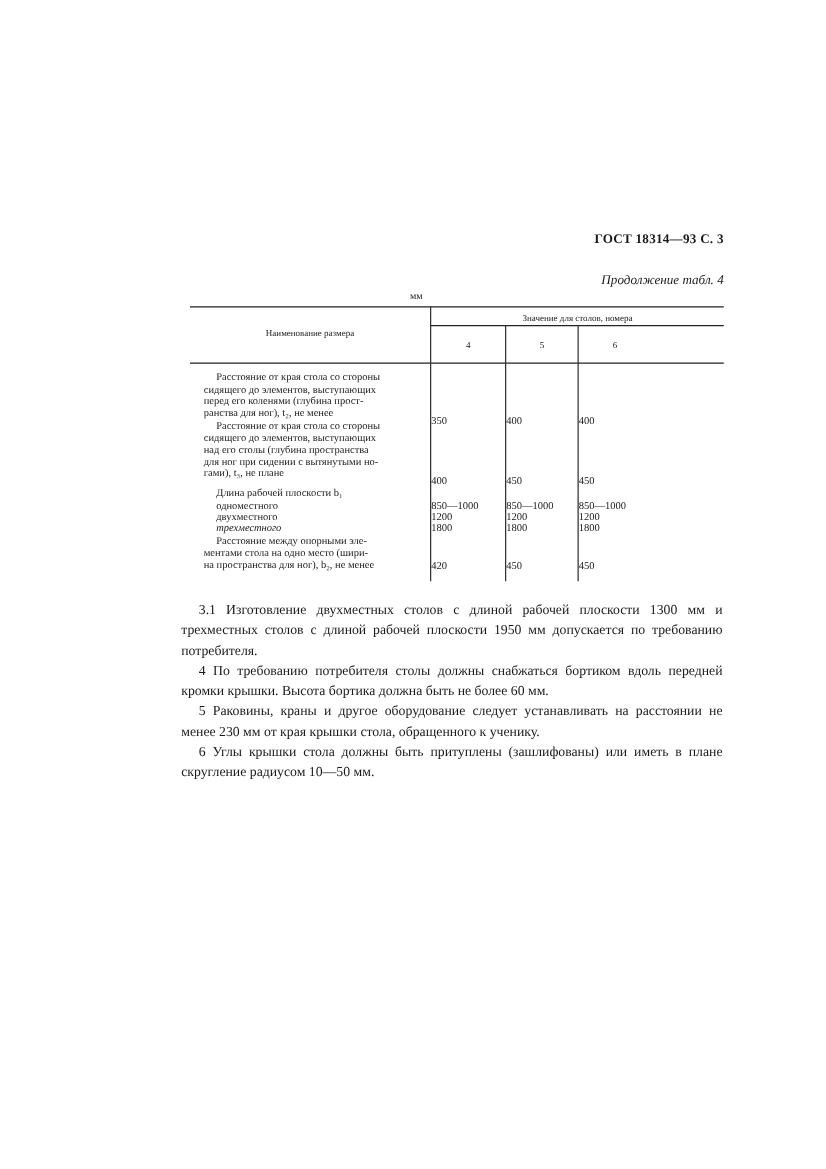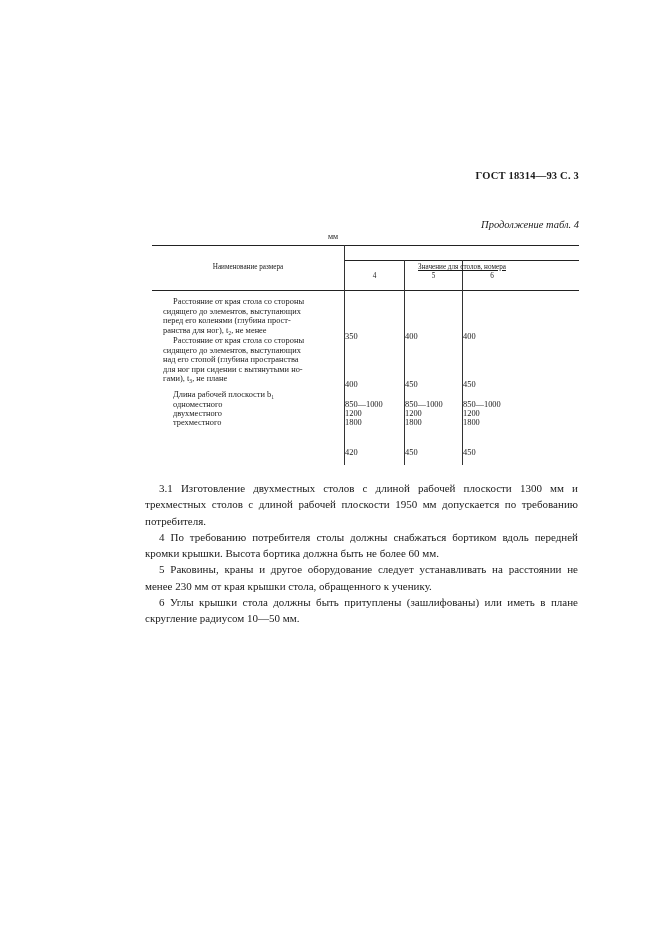--- a/index.html
+++ b/index.html
@@ -1,19 +1,19 @@
 <!DOCTYPE html>
 <html><head>
   <meta charset="utf-8">
   <style>
     html, body { margin: 0; padding: 0; background: #ffffff; }
     body { width: 661px; height: 935px; position: relative; overflow: hidden;
            font-family: "Liberation Serif", "DejaVu Serif", serif; color: #1a1a1a; }
     .abs { position: absolute; }
-    .header-doc { left: 409px; top: 170px; width: 170px; text-align: right;
+    .header-doc { left: 409px; top: 186px; width: 170px; text-align: right;
                   font-size: 10.5px; font-weight: bold; letter-spacing: 0.2px; }
     .continuation { left: 400px; top: 219px; width: 179px; text-align: right;
                     font-size: 10.5px; font-style: italic; }
     .units { left: 318px; top: 232px; width: 30px; text-align: center; font-size: 8px; }
 
     .table { left: 152px; top: 245px; width: 427px; height: 220px; }
     .hline { position: absolute; height: 0; border-top: 1.2px solid #222; }
     .vline { position: absolute; width: 0; border-left: 1px solid #333; }
     .th { position: absolute; font-size: 7.2px; text-align: center; }
     .cell-text { position: absolute; font-size: 8.4px; line-height: 9.6px; margin-left: 11px; }
@@ -33,63 +33,68 @@
 
   <div class="hline" style="left:0; top:0; width:427px; border-top-width:1.5px;"></div>
   <div class="hline" style="left:192px; top:15px; width:235px; border-top-width:1px;"></div>
   <div class="hline" style="left:0; top:45px; width:427px;"></div>
 
   <div class="vline" style="left:192px; top:0; height:220px;"></div>
   <div class="vline" style="left:252px; top:15px; height:205px;"></div>
   <div class="vline" style="left:310px; top:15px; height:205px;"></div>
 
   <div class="th" style="left:0; top:18px; width:192px;">Наименование размера</div>
-  <div class="th" style="left:193px; top:18px; width:234px;text-decoration:underline;">Значение для столов, номера</div>
+  <div class="th" style="left:193px; top:6px; width:234px;">Значение для столов, номера</div>
   <div class="th" style="left:193px; top:27px; width:59px;">4</div>
   <div class="th" style="left:253px; top:27px; width:57px;">5</div>
   <div class="th" style="left:311px; top:27px; width:58px;">6</div>
 
   <div class="cell-text" style="left:0; top:52px; width:190px;">
     <div style="padding-left:10px;">Расстояние от края стола со стороны</div>
     <div>сидящего до элементов,  выступающих</div>
     <div>перед его коленями (глубина    прост-</div>
     <div>ранства для ног), t₂, не менее</div>
   </div>
   <div class="val" style="left:193px; top:87px; width:59px;">350</div>
   <div class="val" style="left:253px; top:87px; width:57px;">400</div>
   <div class="val" style="left:311px; top:87px; width:58px;">400</div>
 
   <div class="cell-text" style="left:0; top:91px; width:190px;">
     <div style="padding-left:10px;">Расстояние от края стола со стороны</div>
     <div>сидящего до элементов,  выступающих</div>
-    <div>над его стопой (глубина  пространства</div>
+    <div>над его столы (глубина  пространства</div>
     <div>для ног при сидении с вытянутыми но-</div>
     <div>гами), t₃, не плане</div>
   </div>
   <div class="val" style="left:193px; top:135px; width:59px;">400</div>
   <div class="val" style="left:253px; top:135px; width:57px;">450</div>
   <div class="val" style="left:311px; top:135px; width:58px;">450</div>
 
   <div class="cell-text" style="left:10px; top:145px; width:180px;">Длина рабочей плоскости b₁</div>
 
   <div class="cell-text" style="left:10px; top:155px; width:180px;">одноместного</div>
   <div class="val" style="left:193px; top:155px; width:59px;">850—1000</div>
   <div class="val" style="left:253px; top:155px; width:57px;">850—1000</div>
   <div class="val" style="left:311px; top:155px; width:58px;">850—1000</div>
 
   <div class="cell-text" style="left:10px; top:164px; width:180px;">двухместного</div>
   <div class="val" style="left:193px; top:164px; width:59px;">1200</div>
   <div class="val" style="left:253px; top:164px; width:57px;">1200</div>
   <div class="val" style="left:311px; top:164px; width:58px;">1200</div>
 
-  <div class="cell-text" style="left:10px; top:173px; width:180px;">трехместного</div>
+  <div class="cell-text" style="left:10px; top:173px; width:180px;font-style:italic;">трехместного</div>
   <div class="val" style="left:193px; top:173px; width:59px;">1800</div>
   <div class="val" style="left:253px; top:173px; width:57px;">1800</div>
   <div class="val" style="left:311px; top:173px; width:58px;">1800</div>
 
+  <div class="cell-text" style="left:0; top:183px; width:190px;">
+    <div style="padding-left:10px;">Расстояние между опорными   эле-</div>
+    <div>ментами стола на одно место (шири-</div>
+    <div>на пространства для ног), b₂, не менее</div>
+  </div>
   <div class="val" style="left:193px; top:203px; width:59px;">420</div>
   <div class="val" style="left:253px; top:203px; width:57px;">450</div>
   <div class="val" style="left:311px; top:203px; width:58px;">450</div>
 </div>
 
 <div class="abs paras">
   <p>3.1 Изготовление двухместных столов с длиной рабочей плоскости 1300 мм и трехместных столов с длиной рабочей плоскости 1950 мм допускается по требованию потребителя.</p>
   <p>4 По требованию потребителя столы должны  снабжаться бортиком вдоль передней кромки крышки. Высота бортика должна быть не более 60 мм.</p>
   <p>5 Раковины, краны и другое оборудование следует устанавливать на расстоянии не менее 230 мм от края крышки стола, обращенного к ученику.</p>
   <p>6 Углы крышки стола должны быть притуплены (зашлифованы) или иметь в плане скругление радиусом 10—50 мм.</p>

